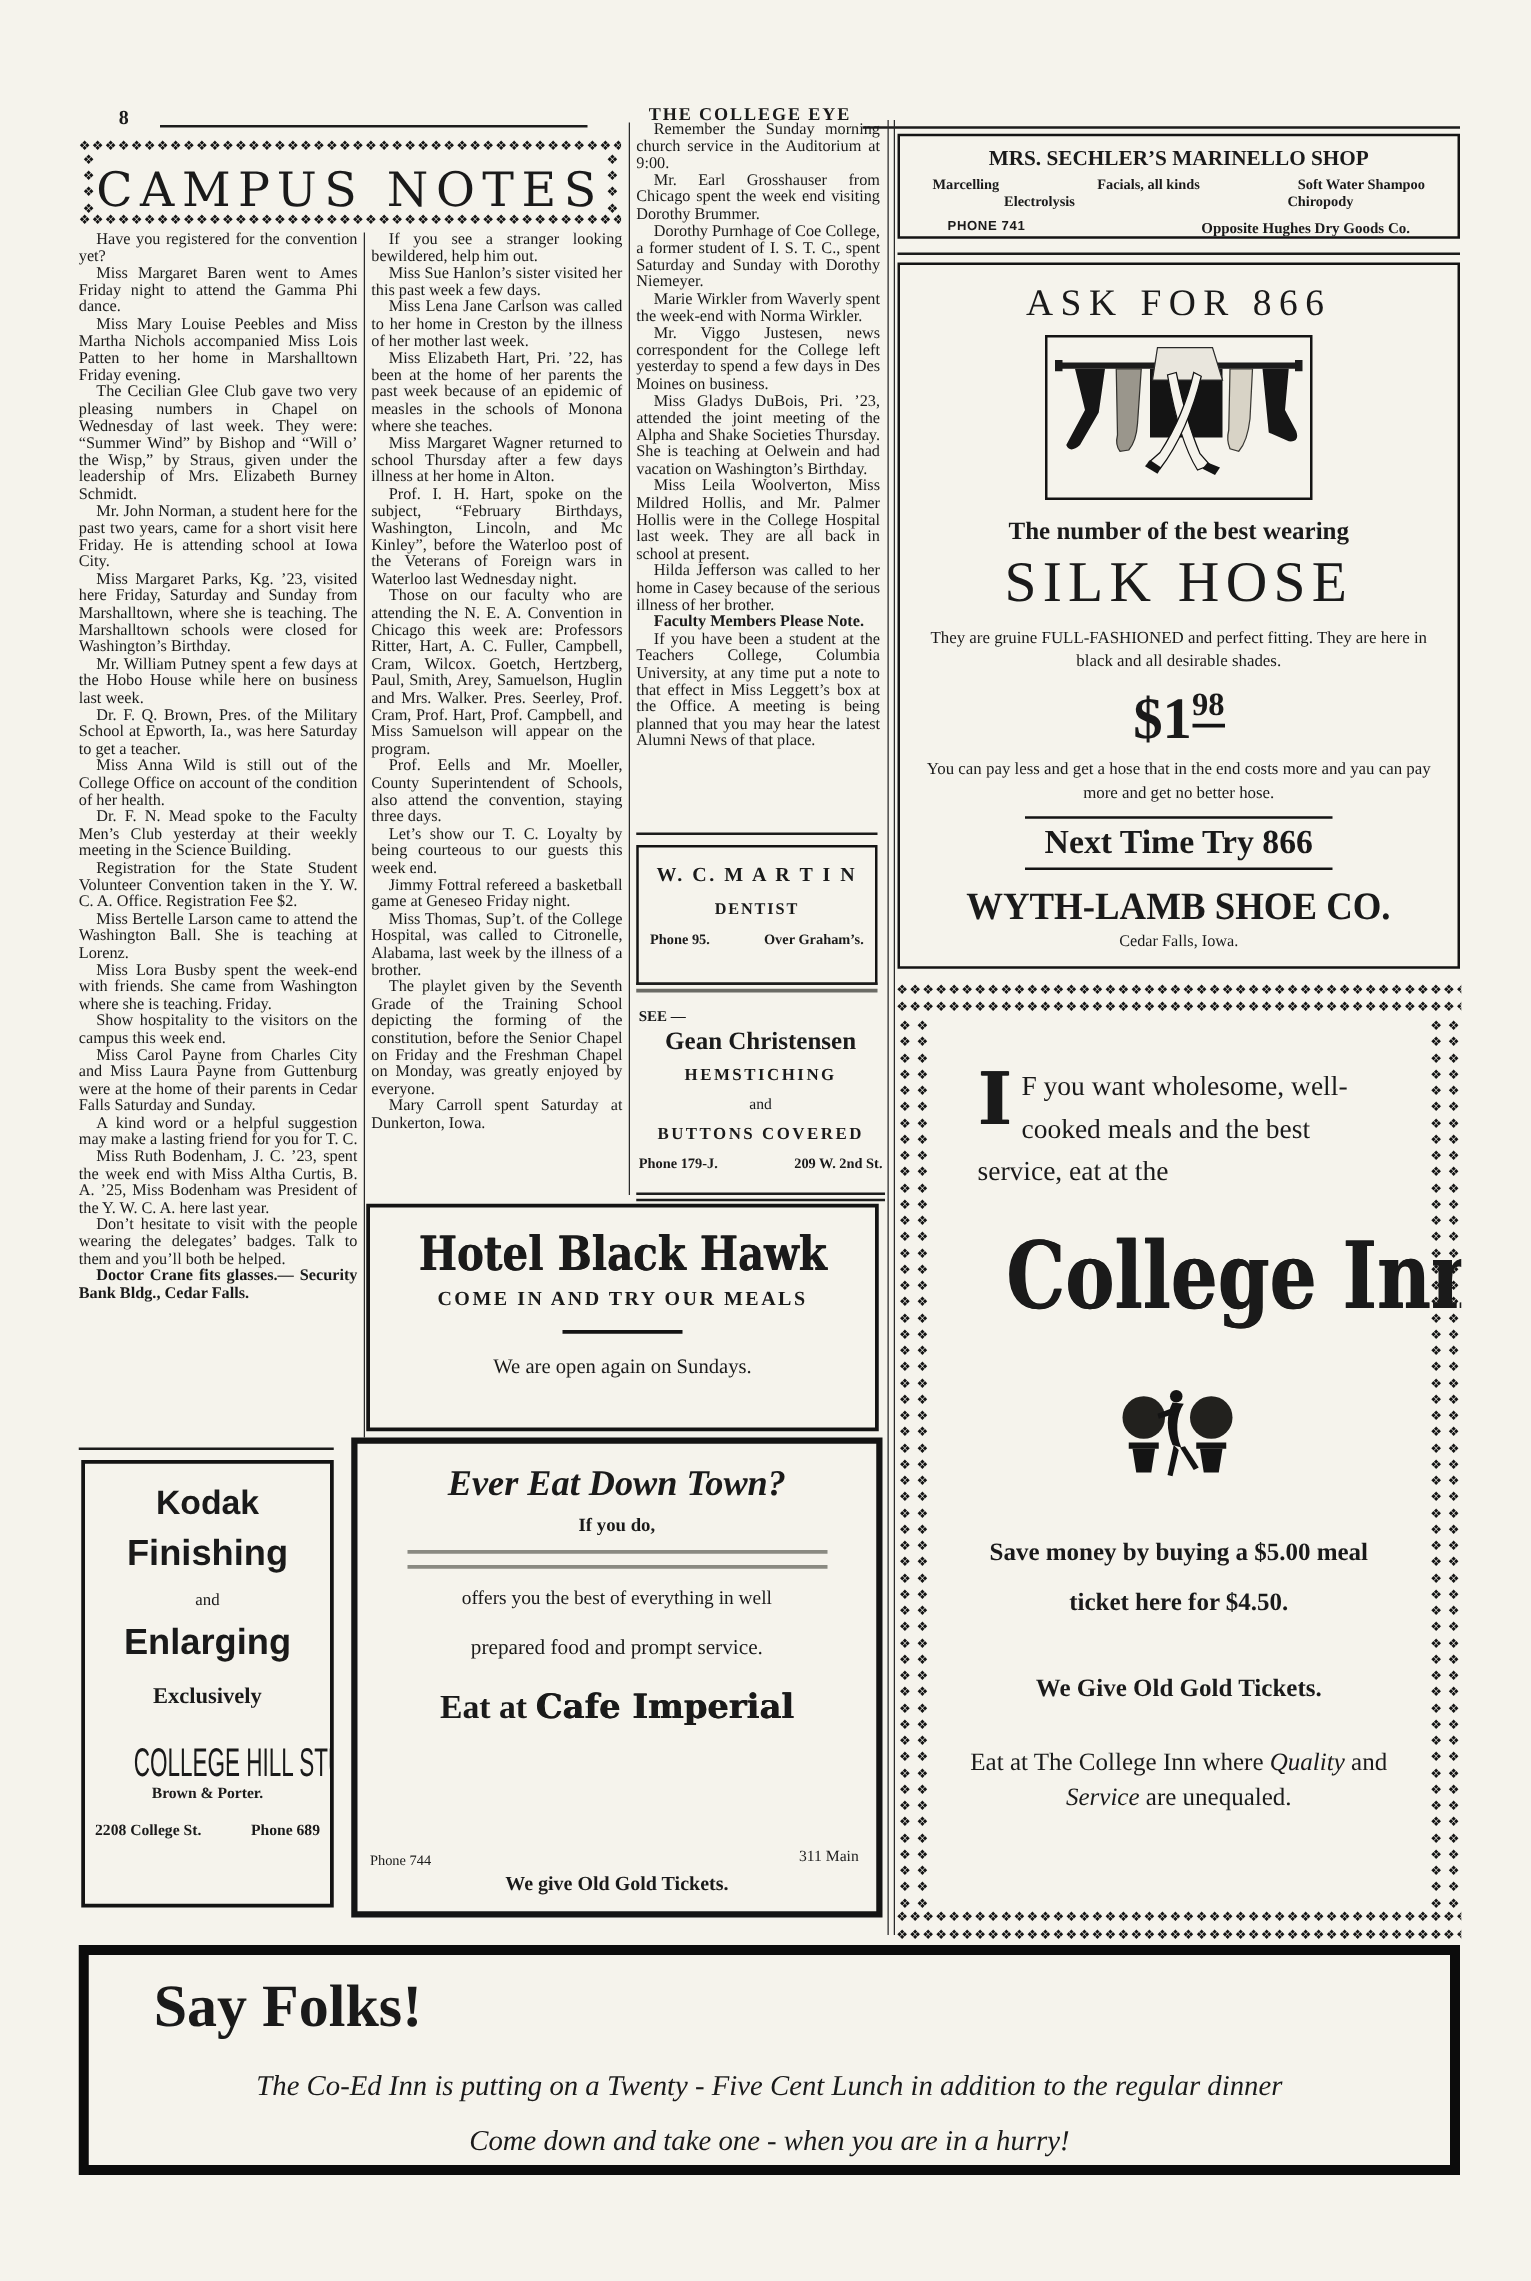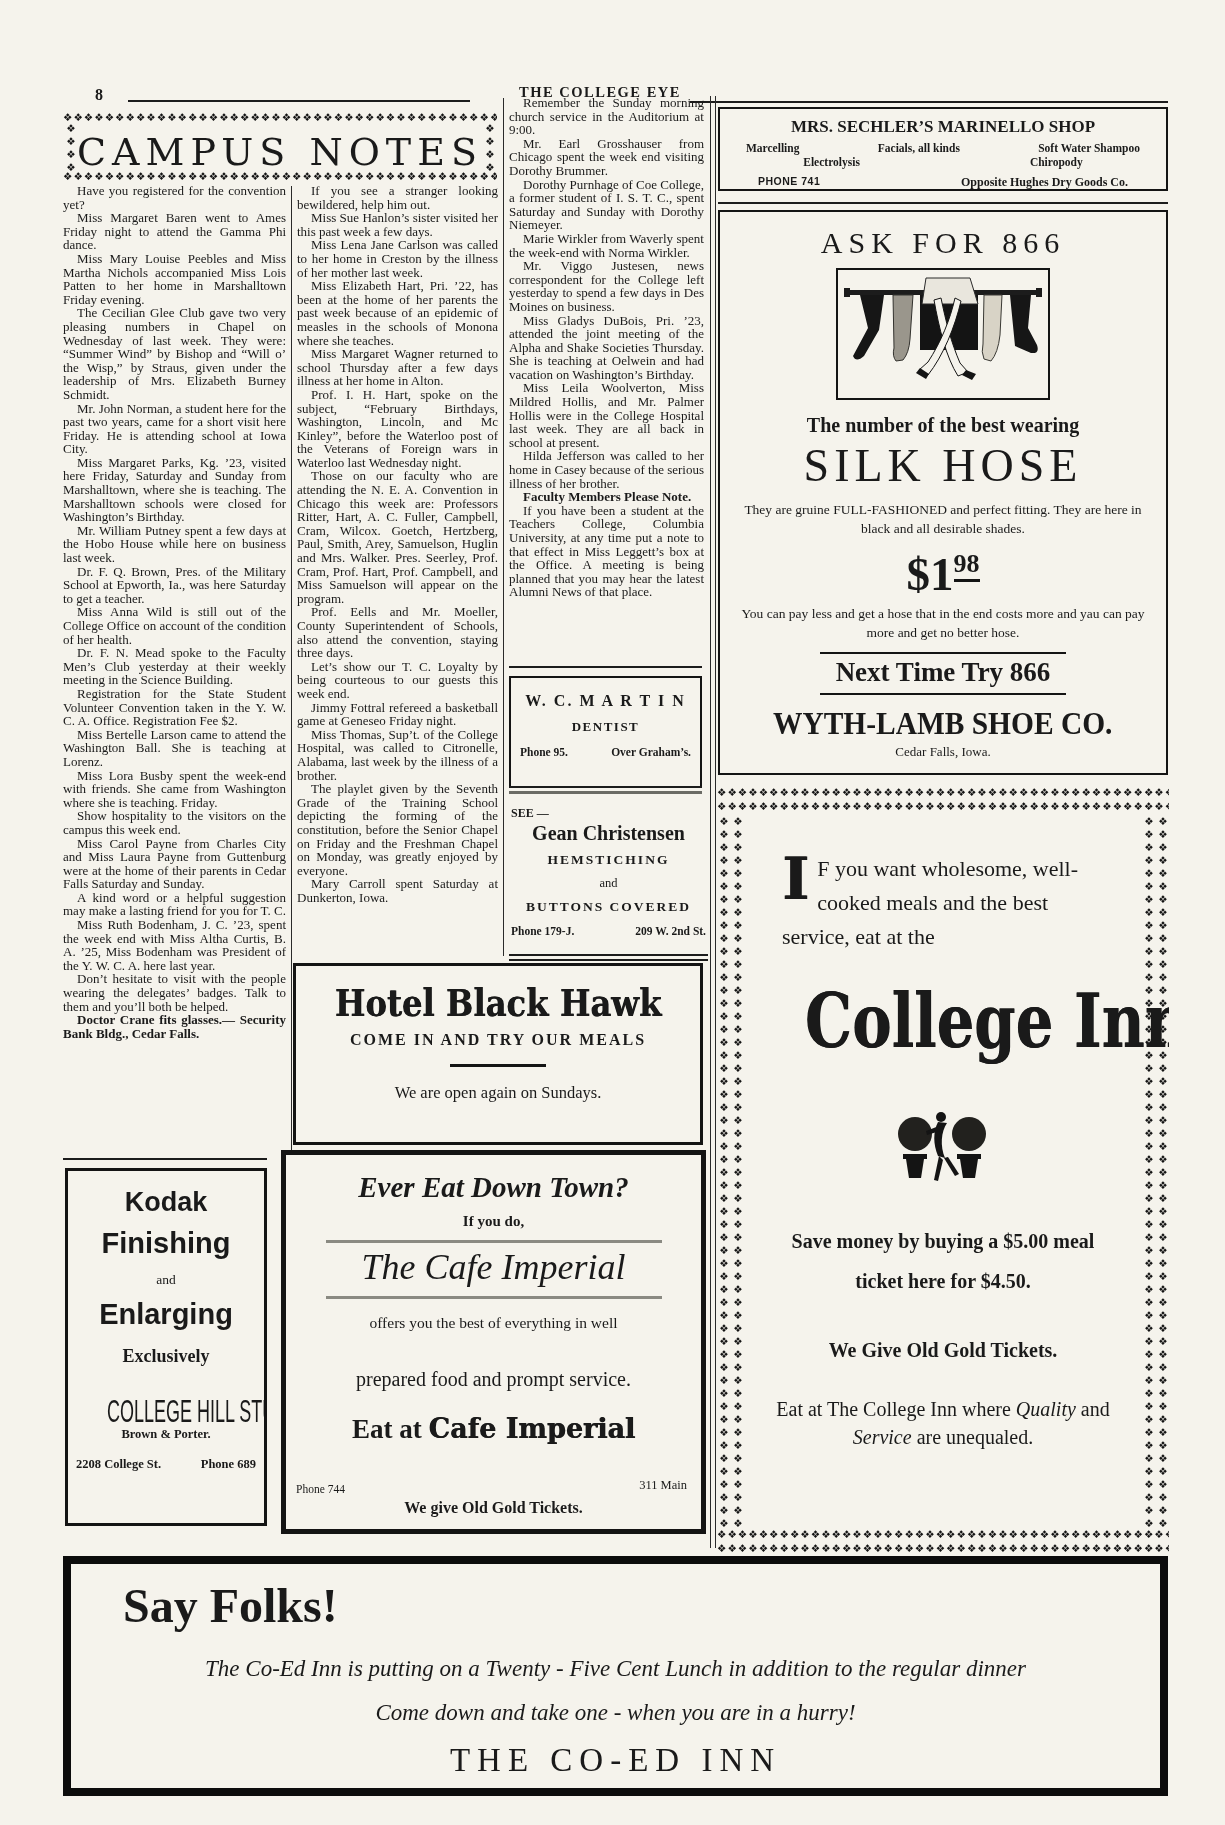--- a/index.html
+++ b/index.html
@@ -149,26 +149,25 @@
   <div style="width:96px;height:2.5px;background:#141414;margin:15px auto 0"></div>
   <div style="margin-top:16px;font-size:16.5px">We are open again on Sundays.</div>
 </div>
 
 <div class="box" style="left:281px;top:1150px;width:425px;height:384px;border-width:5px;overflow:hidden">
   <div class="tc" style="margin-top:16px;font-style:italic;font-weight:bold;font-size:29px">Ever Eat Down Town?</div>
   <div class="tc" style="margin-top:9px;font-weight:bold;font-size:15px">If you do,</div>
   <div style="position:relative;height:14px">
       <div class="grayrule" style="top:10px"></div>
     </div>
-  <div class="tc" style="font-style:italic;font-size:36px;margin-top:2px">The  Cafe  Imperial</div>
   <div style="position:relative;height:12px">
       <div class="grayrule" style="top:8px"></div>
     </div>
   <div class="tc" style="margin-top:14px;font-size:15.5px">offers you the best of everything in well</div>
-  <div class="tc" style="margin-top:36px;font-size:20px">prepared food and prompt service.</div>
+  <div class="tc" style="margin-top:20px;font-size:17px">prepared food and prompt service.</div>
   <div class="tc" style="margin-top:22px;font-size:27px">
     <span style="font-weight:bold">Eat at </span><span class="blackletter">Cafe Imperial</span>
   </div>
   <div class="abs" style="left:10px;bottom:34px;font-size:11.5px">Phone 744</div>
   <div class="abs" style="right:14px;bottom:36px;font-size:12.5px">311 Main</div>
   <div class="tc abs" style="left:0;right:0;bottom:12px;font-weight:bold;font-size:16px">We give Old Gold Tickets.</div>
 </div>
 
 <div class="hr" style="left:63px;top:1158px;width:204px"></div>
 <div class="box tc" style="left:65px;top:1168px;width:202px;height:358px;border-width:3px;overflow:hidden">
@@ -277,18 +276,18 @@
     <div class="tc" style="margin-top:46px;font-weight:bold;font-size:20px">We Give Old Gold Tickets.</div>
     <div class="tc" style="margin-top:36px;font-size:20px">
       <span>Eat at The College Inn where </span><i>Quality</i><span> and</span>
     </div>
     <div class="tc" style="margin-top:5px;font-size:20px">
       <i>Service</i><span> are unequaled.</span>
     </div>
   </div>
 </div>
 
-<div class="abs" style="left:63px;top:1556px;width:1105px;height:240px;border:8px solid #0c0c0c;box-sizing:border-box;background:#f5f3ec;overflow:hidden">
+<div class="abs" style="left:63px;top:1556px;width:1105px;height:184px;border:8px solid #0c0c0c;box-sizing:border-box;background:#f5f3ec;overflow:hidden">
   <div class="abs" style="left:52px;top:14px;font-weight:bold;font-size:48px">Say  Folks!</div>
   <div class="abs tc" style="left:0;right:0;top:92px;font-style:italic;font-size:23px">The Co-Ed Inn is putting on a Twenty - Five Cent Lunch in addition to the regular  dinner</div>
   <div class="abs tc" style="left:0;right:0;top:136px;font-style:italic;font-size:23px">Come down and take one - when you are in a hurry!</div>
   <div class="abs tc" style="left:0;right:0;top:178px;font-weight:normal;font-size:33px;letter-spacing:7px">THE  CO-ED  INN</div>
 </div>
 
 </body></html>

